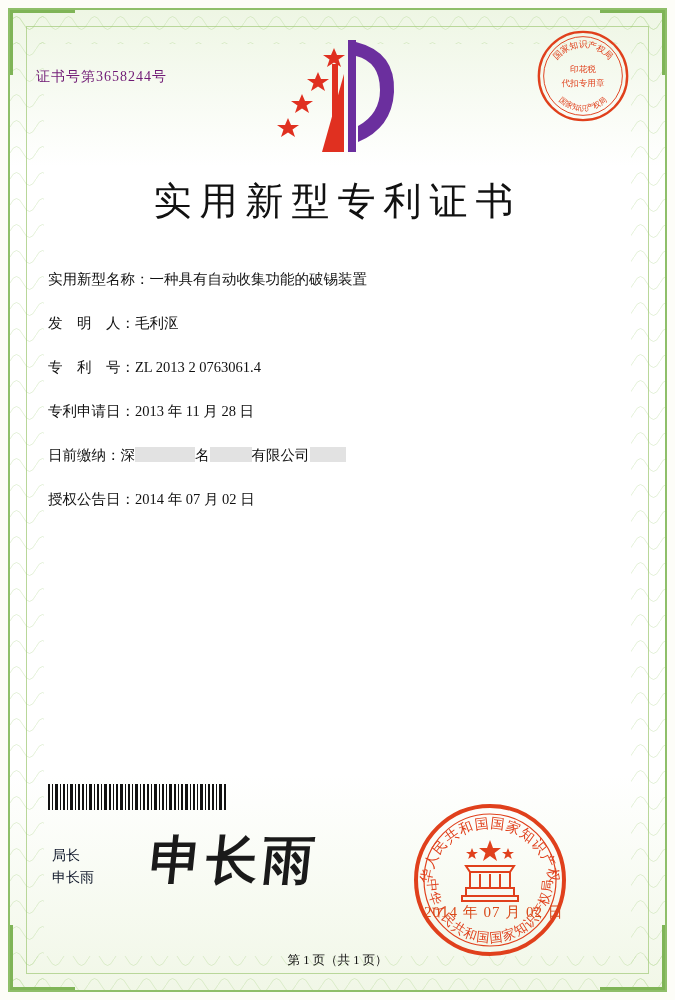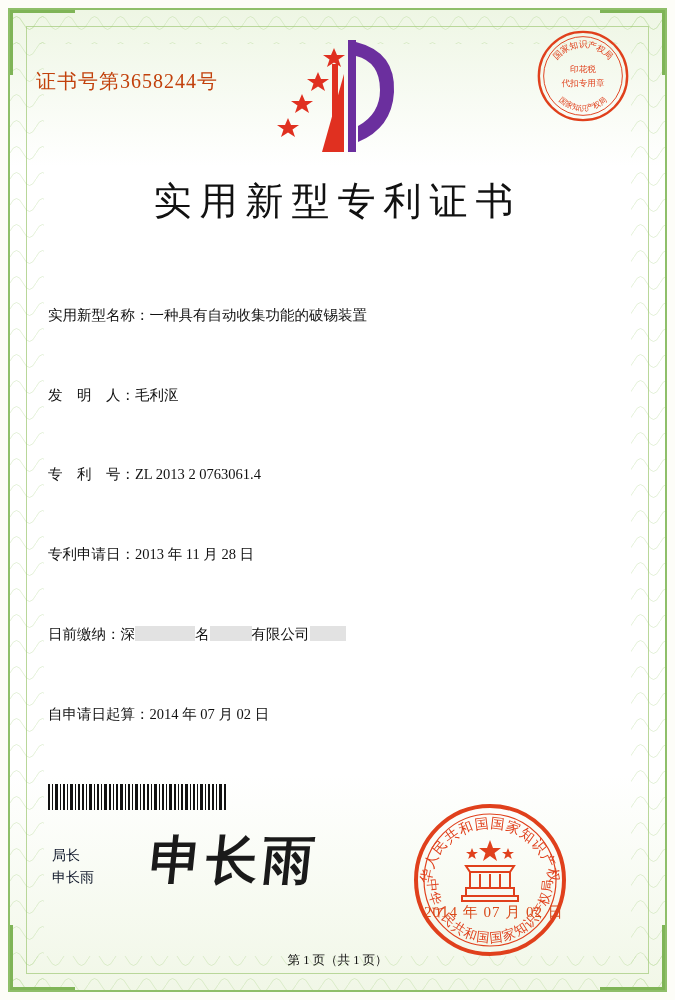--- a/index.html
+++ b/index.html
@@ -53,23 +53,23 @@
     left: 10px; top: 10px; right: 10px; bottom: 10px;
     pointer-events: none;
     opacity: .55;
   }
 
   
   .cert-no {
     position: absolute;
     left: 36px;
     top: 68px;
-    font-size: 20px;
+    font-size: 14px;
     letter-spacing: 1px;
-    color: #c2410c;
+    color: #701a75;
   }
 
   .logo {
     position: absolute;
     left: 270px;
     top: 30px;
     width: 150px;
     height: 130px;
   }
 
@@ -106,21 +106,20 @@
   .field {
     margin-bottom: 25px;
     white-space: nowrap;
     position: relative;
   }
   .field .label {
     display: inline-block;
   }
   .field .value {
     display: inline-block;
-    margin-top: 36px;
   }
   .redact {
     display: inline-block;
     background: #e2e2e2;
     height: 15px;
     vertical-align: -2px;
   }
   .r1 { width: 60px; }
   .r2 { width: 42px; }
   .r3 { width: 36px; }
@@ -265,21 +264,21 @@
     <div class="field">
       <span class="label">专　利　号：</span><span class="value">ZL 2013 2 0763061.4</span>
     </div>
     <div class="field">
       <span class="label">专利申请日：</span><span class="value">2013 年 11 月 28 日</span>
     </div>
     <div class="field">
       <span class="label">日前缴纳：</span><span class="value">深</span><span class="redact r1"></span><span class="value">名</span><span class="redact r2"></span><span class="value">有限公司</span><span class="redact r3"></span>
     </div>
     <div class="field">
-      <span class="label">自申请日起算：</span><span class="value">2014 年 07 月 02 日</span>
+      <span class="label">授权公告日：</span><span class="value">2014 年 07 月 02 日</span>
     </div>
   </div>
 
   <div class="paragraphs">
   </div>
 
   <svg class="barcode" viewBox="0 0 180 26" preserveAspectRatio="none">
     <g fill="#111">
       <rect x="0" y="0" width="2" height="26"></rect>
         <rect x="4" y="0" width="1" height="26"></rect>

